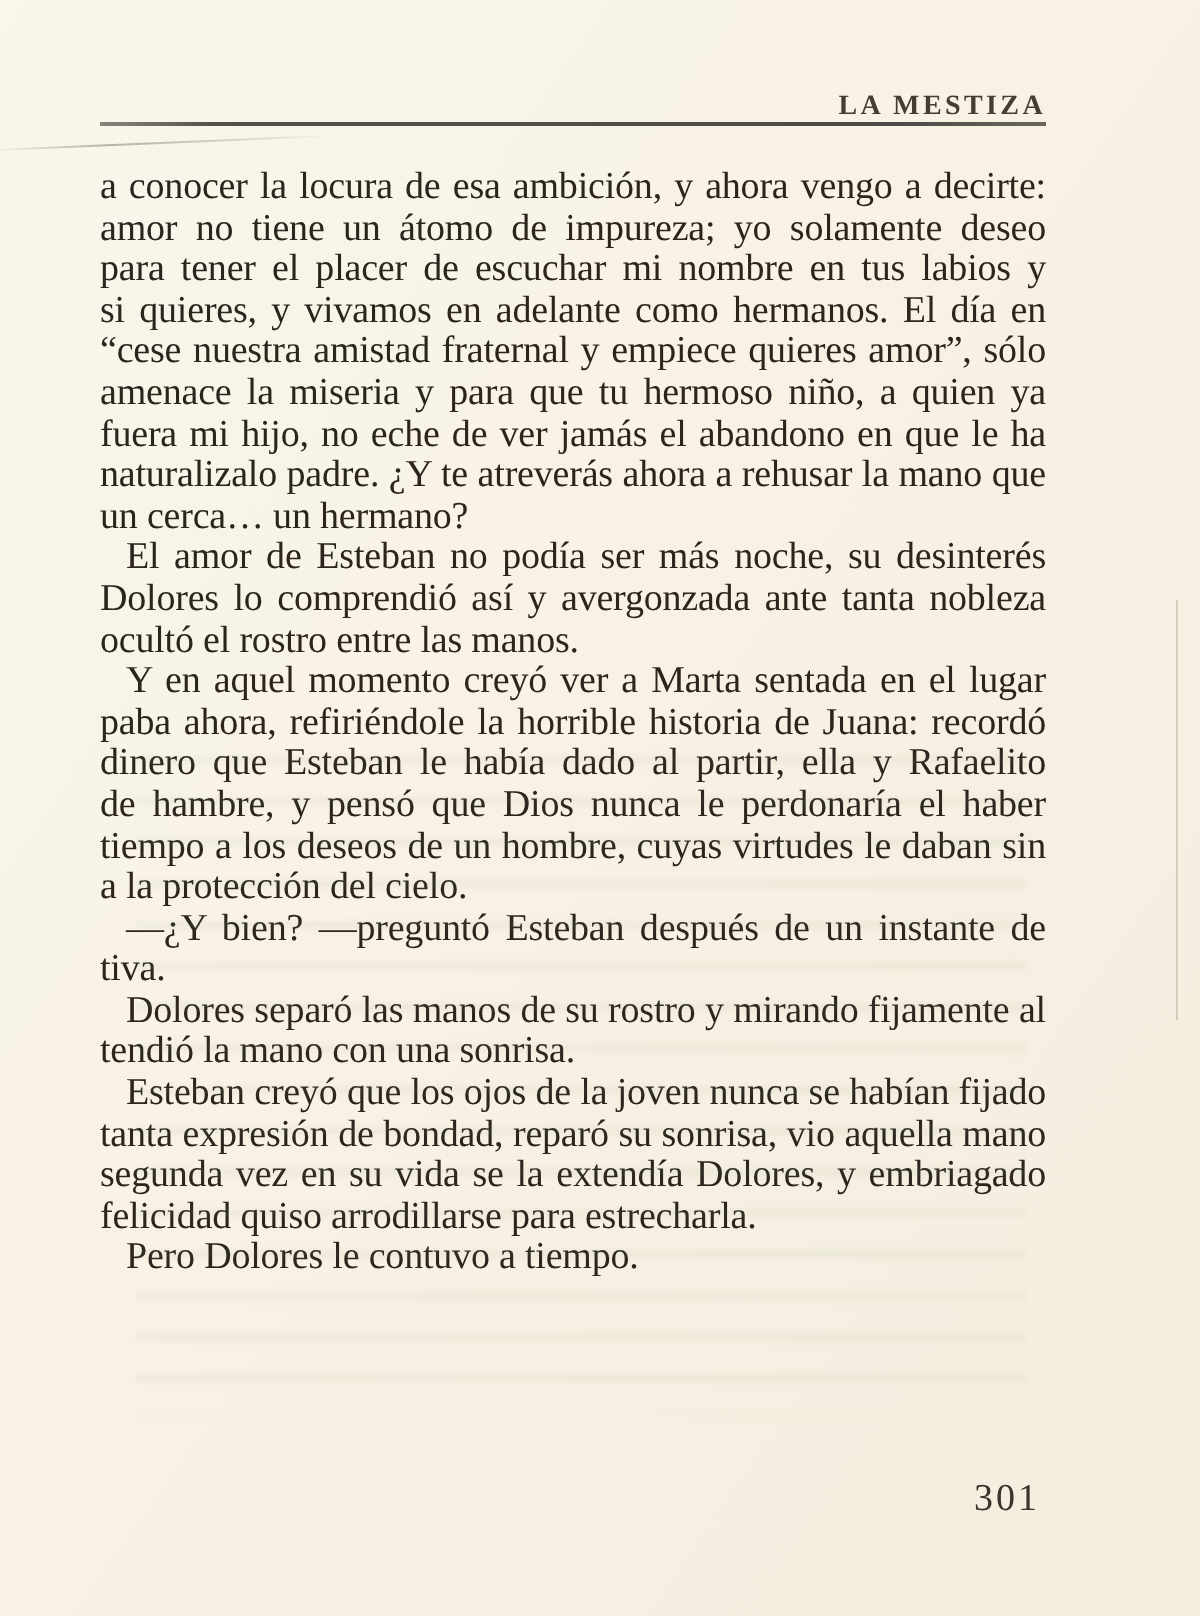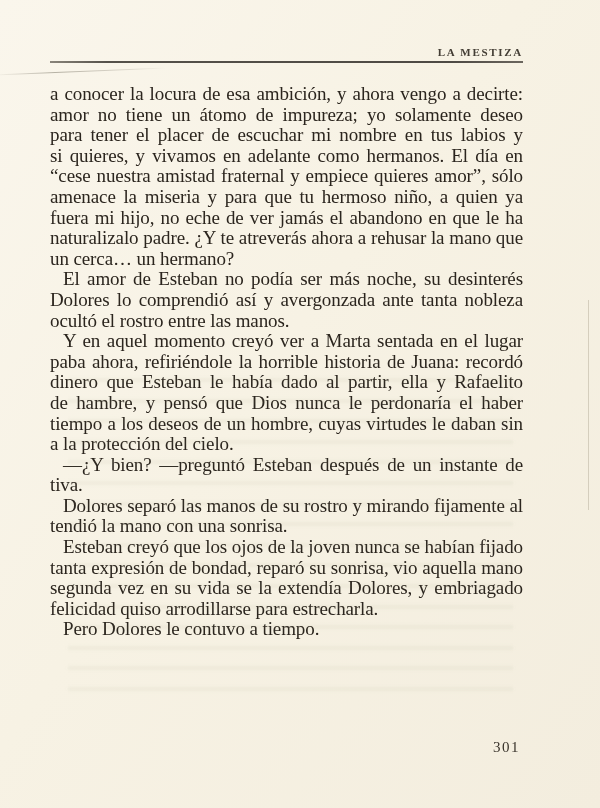--- a/index.html
+++ b/index.html
@@ -10,21 +10,21 @@
   }
   .page {
     position: absolute; inset: 0;
     width: 600px; height: 808px;
     background: linear-gradient(125deg, #faf6ec 0%, #f7f2e4 45%, #f3edde 100%);
   }
   
   .header-title {
     position: absolute;
     top: 46px; right: 77px;
-    font-size: 11px;
+    font-size: 14px;
     font-weight: bold;
     letter-spacing: 1.7px;
     color: #433d34;
   }
   .header-rule {
     position: absolute;
     top: 61px; left: 50px;
     width: 473px; height: 2px;
     background: linear-gradient(to right, #8a857b, #55514a 12%, #4e4a44 85%, #6b665e);
   }
@@ -44,21 +44,21 @@
     text-align-last: justify;
     overflow: hidden;
   }
   .line.indent { padding-left: 13px; }
   .line.last { text-align-last: left; }
   
   .folio {
     position: absolute;
     top: 739px; left: 50px; width: 470px;
     text-align: right;
-    font-size: 15px;
+    font-size: 19px;
     letter-spacing: 1.5px;
     color: #3a342c;
   }
   
   .scratch {
     position: absolute;
     top: 71px; left: -6px;
     width: 172px; height: 1px;
     background: linear-gradient(to right,
       rgba(150,145,130,0), rgba(145,140,126,0.65) 35%, rgba(150,145,130,0.25) 80%, rgba(150,145,130,0));

